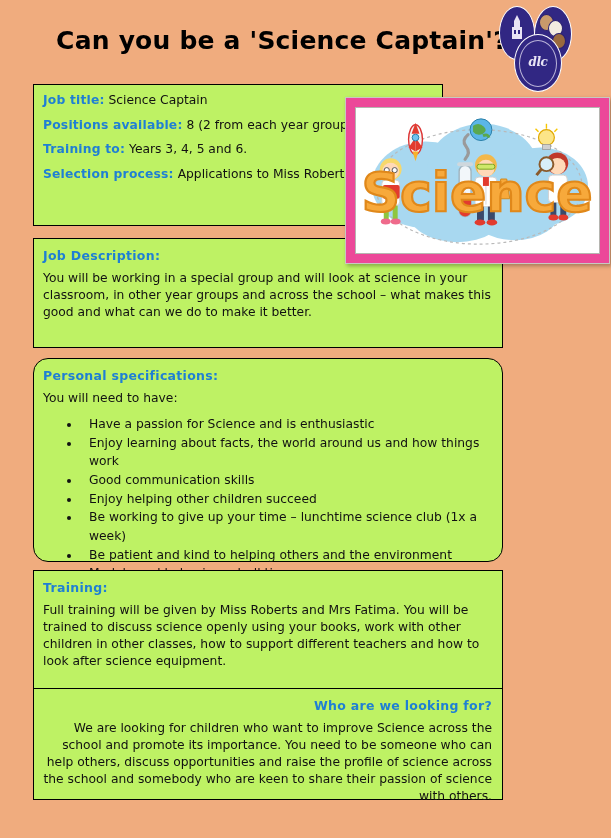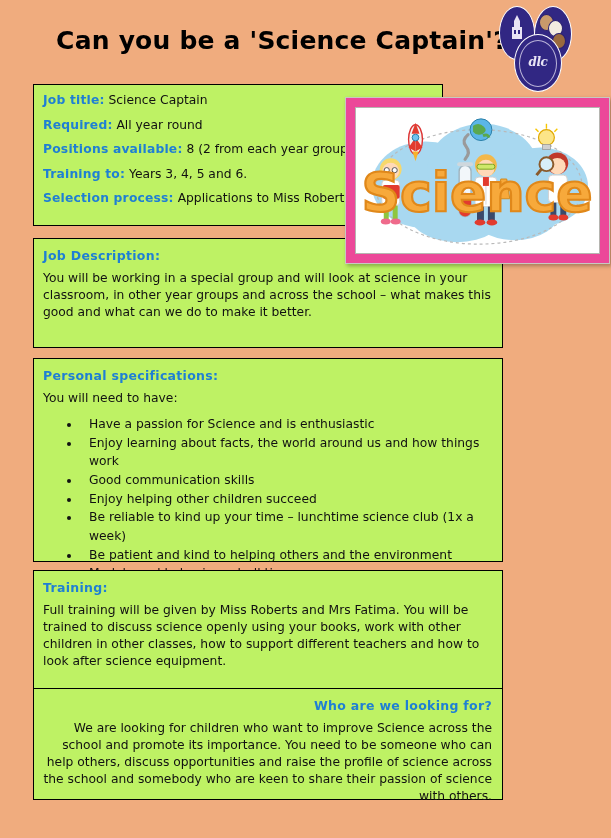--- a/index.html
+++ b/index.html
@@ -147,21 +147,21 @@
   #science-picture {
     width: 100%; height: 100%;
     background: #ffffff;
     border: 1px solid #b5b5b0;
     overflow: hidden;
     position: relative;
   }
 
   
   #card-job-description { top: 238px;  height: 110px; }
-  #card-personal-spec   { top: 358px;  height: 204px; }
+  #card-personal-spec   { top: 358px;  height: 204px; border-radius: 15px; }
   #card-training        { top: 570px;  height: 120px; }
   #card-who             { top: 688px;  height: 112px; text-align: right; }
 
   .spec-list {
     margin: 8px 0 0 0;
     padding-left: 38px;
     color: #111111;
     font-size: 12.3px;
     line-height: 1.52;
     font-family: "DejaVu Sans", sans-serif;
@@ -194,24 +194,20 @@
     <div class="seal-ring"></div>
     <div class="seal-text">dlc</div>
   </div>
 </div>
 
 <div class="card" id="card-job-facts">
   <div class="card-inner">
     <div class="fact-row">
       <span class="fact-label">Job title:</span>
       <span class="fact-value">Science Captain</span>
-    </div>
-    <div class="fact-row">
-      <span class="fact-label">Required:</span>
-      <span class="fact-value">All year round</span>
     </div>
     <div class="fact-row">
       <span class="fact-label">Positions available:</span>
       <span class="fact-value">8 (2 from each year group)</span>
     </div>
     <div class="fact-row">
       <span class="fact-label">Training to:</span>
       <span class="fact-value">Years 3, 4, 5 and 6.</span>
     </div>
     <div class="fact-row">
@@ -323,21 +319,21 @@
 
 <div class="card" id="card-personal-spec">
   <div class="card-inner">
     <p class="section-heading">Personal specifications:</p>
     <p class="body-text">You will need to have:</p>
     <ul class="spec-list">
       <li>Have a passion for Science and is enthusiastic</li>
       <li>Enjoy learning about facts, the world around us and how things work</li>
       <li>Good communication skills</li>
       <li>Enjoy helping other children succeed</li>
-      <li>Be reliable to kind up your time – lunchtime science club (1x a week)</li>
+      <li>Be working to give up your time – lunchtime science club (1x a week)</li>
       <li>Be patient and kind to helping others and the environment</li>
       <li>Model good behaviour at all times</li>
       <li>Model and take part in experiments with other children.</li>
     </ul>
   </div>
 </div>
 
 <div class="card" id="card-training">
   <div class="card-inner">
     <p class="section-heading">Training:</p>

